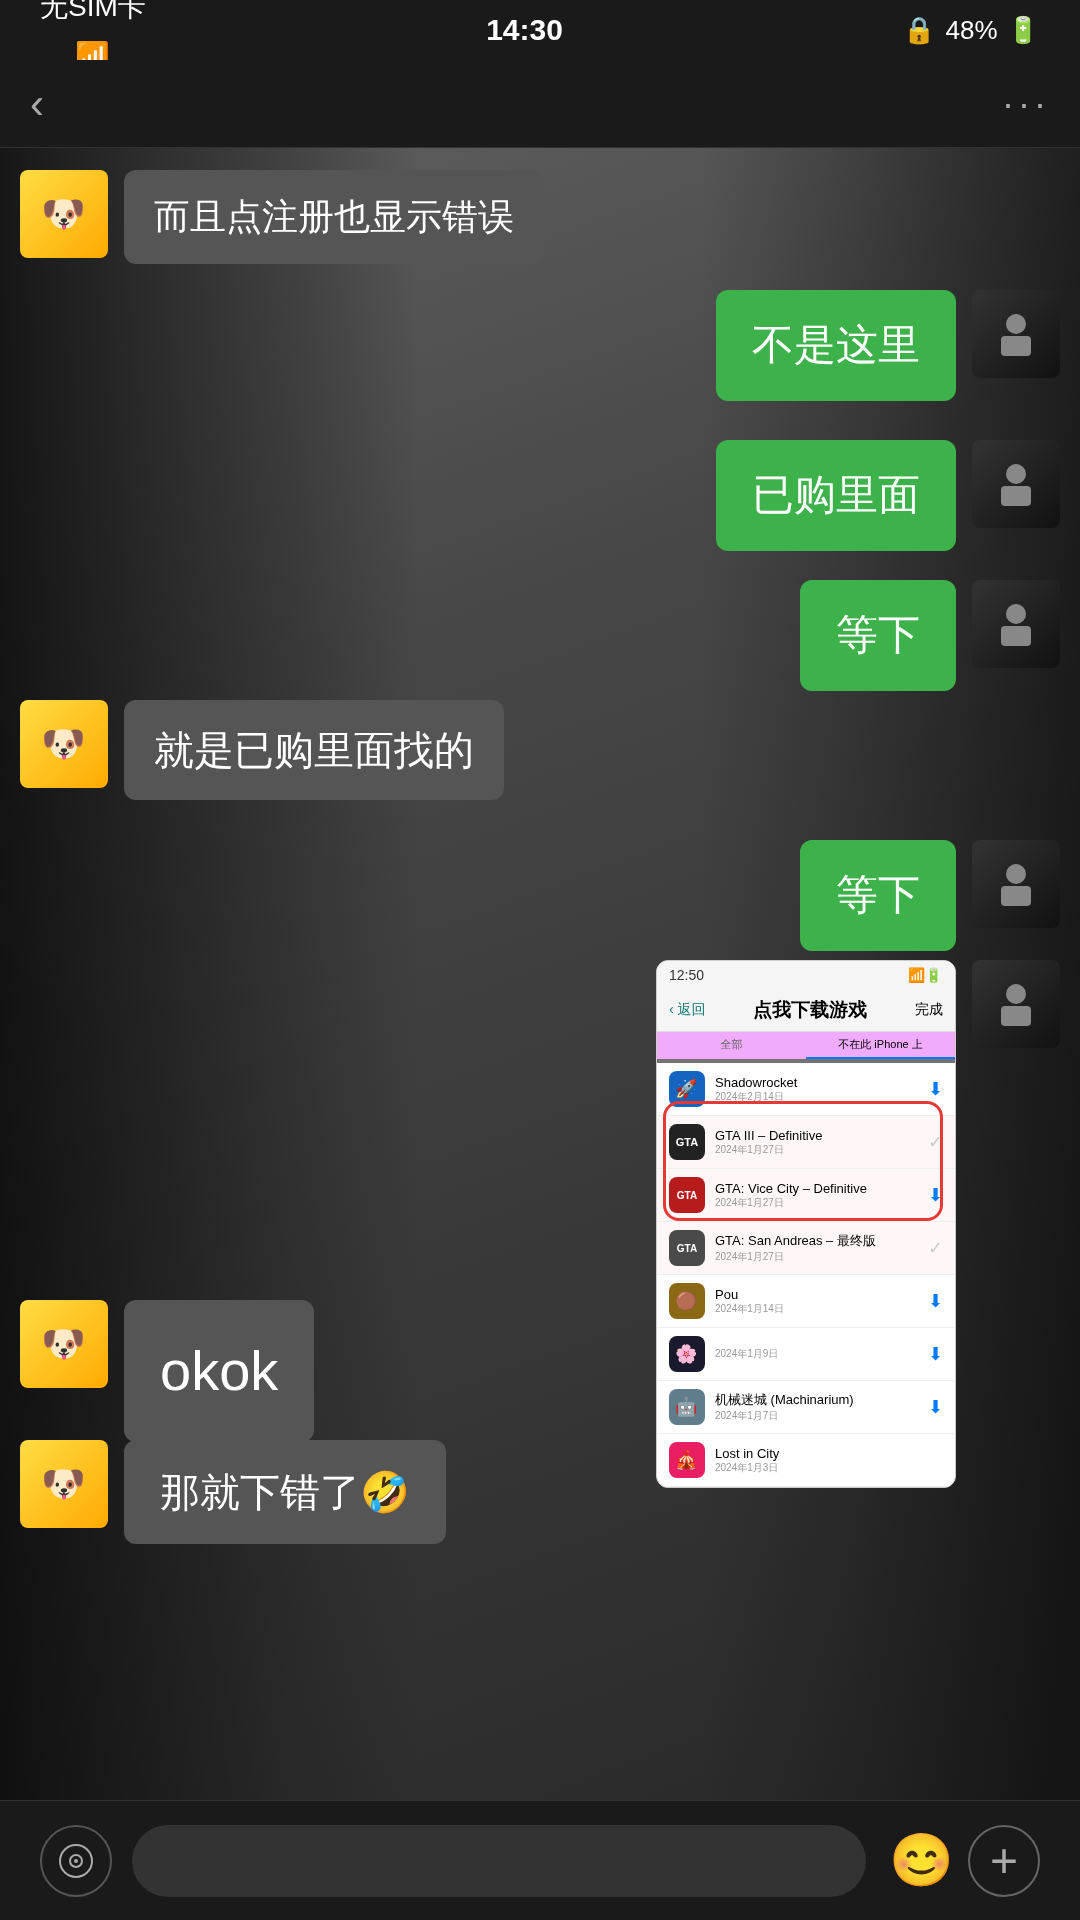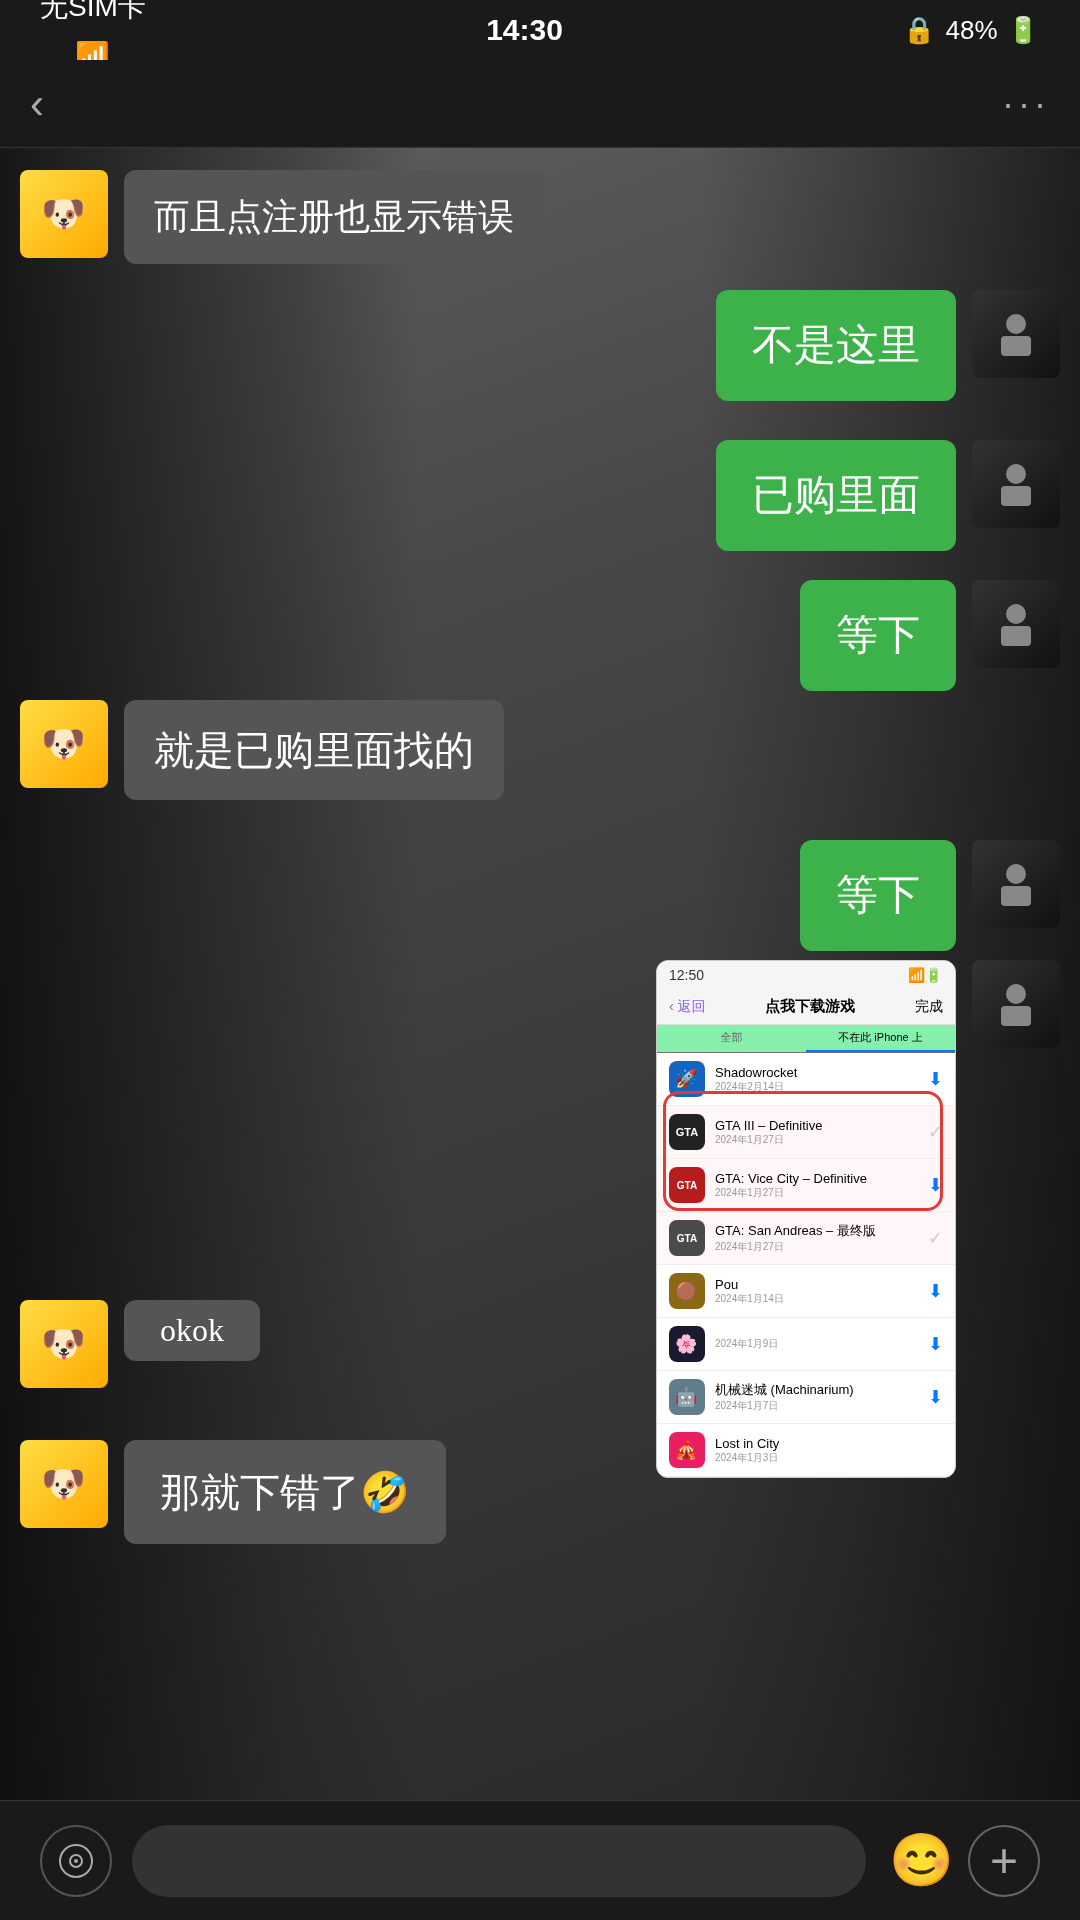--- a/index.html
+++ b/index.html
@@ -142,27 +142,27 @@
       color: #333;
     }
     .sc-header {
       background: #f5f5f5;
       padding: 8px 12px;
       display: flex;
       align-items: center;
       justify-content: space-between;
       border-bottom: 1px solid #ddd;
     }
-    .sc-header-back { color: #8b5cf6; font-size: 14px; }
-    .sc-header-title { font-size: 15px; color: #000; font-weight: 600; }
+    .sc-header-back { color: #0f766e; font-size: 14px; }
+    .sc-header-title { font-size: 19px; color: #000; font-weight: 600; }
     .sc-header-done { color: #000000; font-size: 14px; }
     .sc-tabs {
       display: flex;
-      background: #86efac;
-      border-bottom: 1px solid #737373;
+      background: #f0abfc;
+      border-bottom: 4px solid #737373;
     }
     .sc-tab {
       flex: 1;
       padding: 6px 0;
       text-align: center;
       font-size: 13px;
       color: #666;
     }
     .sc-tab.active { color: #000; border-bottom: 2px solid #007aff; }
     .sc-item {
@@ -439,21 +439,21 @@
           </div>
         </div>
       </div>
     </div>
   </div>
 
   <div class="message-row received" style="position:absolute;top:1140px;left:0;right:0;">
     <div class="avatar">
       <div class="avatar-inner">🐶</div>
     </div>
-    <div class="bubble received" style="font-size:32px;padding:8px 36px;font-family:Liberation Serif, serif;">
+    <div class="bubble received" style="font-size:56px;padding:32px 36px;">
       <span>okok</span>
     </div>
   </div>
 
   <div class="message-row received" style="position:absolute;top:1280px;left:0;right:0;">
     <div class="avatar">
       <div class="avatar-inner">🐶</div>
     </div>
     <div class="bubble received" style="font-size:40px;padding:24px 36px;">
       <span>那就下错了🤣</span>

